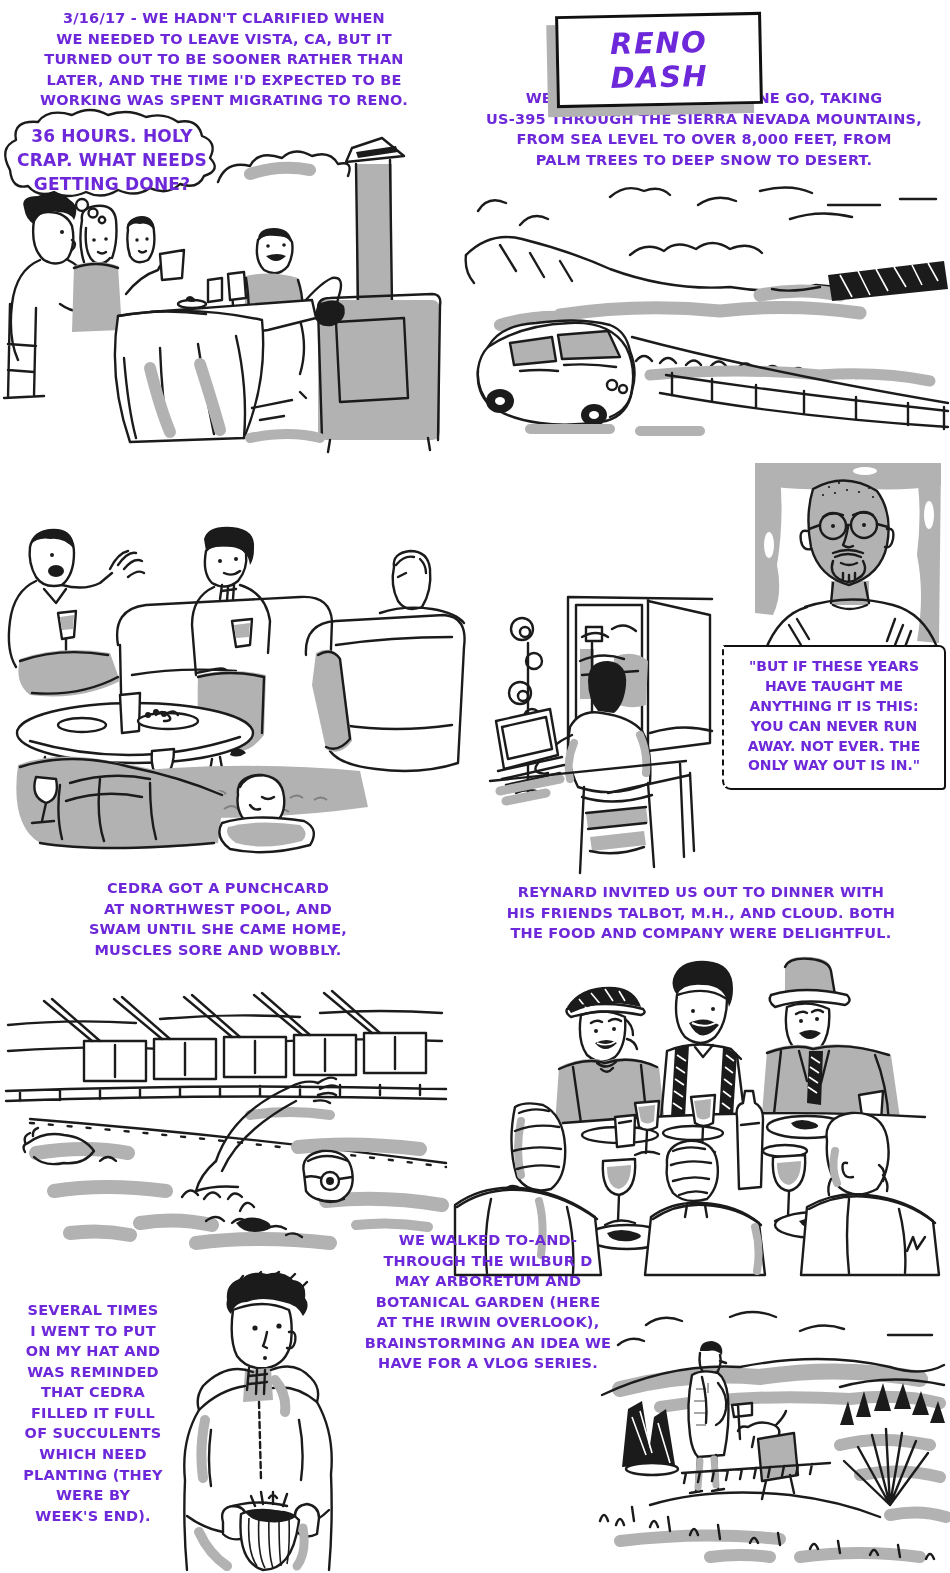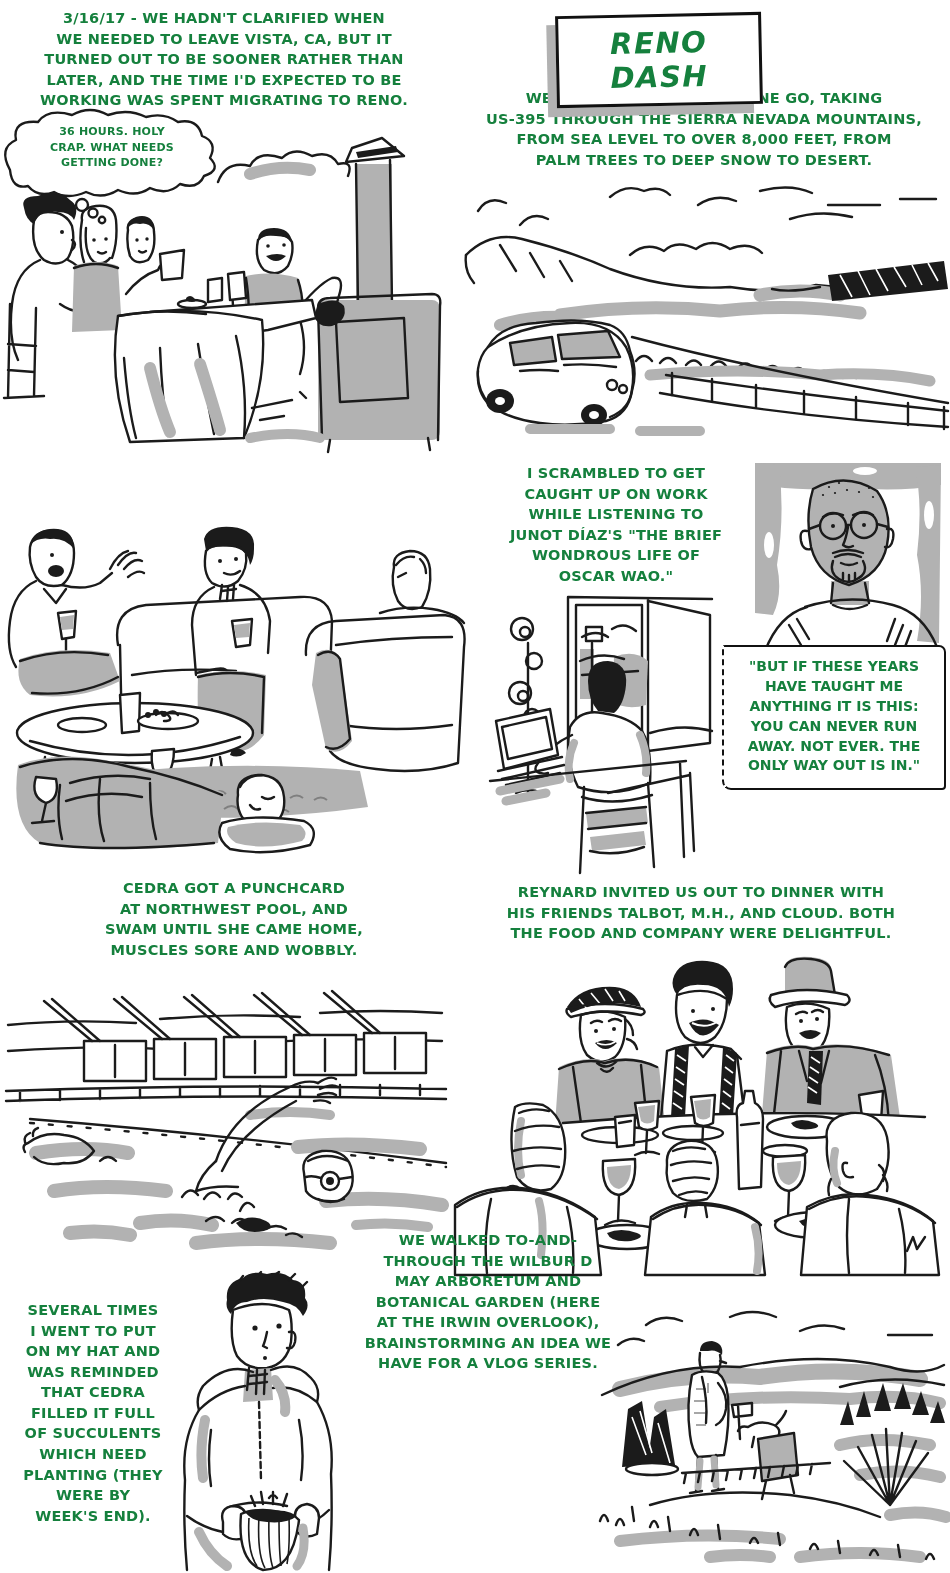--- a/index.html
+++ b/index.html
@@ -1,20 +1,20 @@
 <!DOCTYPE html>
 <html><head>
 <meta charset="utf-8">
 <style>
   html,body{margin:0;padding:0;background:#fff;}
   .page{position:relative;width:950px;height:1573px;background:#fff;overflow:hidden;
-        font-family:"DejaVu Sans",sans-serif;color:#15803d;}
+        font-family:"DejaVu Sans",sans-serif;color:#6d28d9;}
   .cap{position:absolute;font-weight:bold;font-size:14.5px;line-height:1.42;
        letter-spacing:0.2px;text-align:center;white-space:pre-line;z-index:5;}
-  .thought-text{font-size:11px;}
+  .thought-text{font-size:17px;}
   .title-box{position:absolute;left:556px;top:14px;width:192px;padding:9px 4px;
        border:3.5px solid #111;background:#fff;box-shadow:-9px 9px 0 #b2b2b2;
        transform:rotate(-1.2deg);text-align:center;z-index:6;}
   .title-box span{font-size:29px;font-weight:bold;font-style:italic;letter-spacing:1.5px;}
   .quote-box{position:absolute;left:722px;top:645px;width:204px;padding:10px 8px 12px;
        border:2.6px solid #111;border-left-style:dashed;border-radius:3px 7px 4px 9px;
        background:#fff;font-weight:bold;font-size:14px;line-height:1.42;text-align:center;
        white-space:pre-line;z-index:6;}
   svg.art{position:absolute;overflow:visible;}
   .ink{fill:none;stroke:#1b1b1b;stroke-width:2.4;stroke-linecap:round;stroke-linejoin:round;}
@@ -42,35 +42,29 @@
   <div class="title-box">
     <span>RENO DASH</span>
   </div>
 
   <div class="cap" style="left:462px;top:88px;width:484px">WE DID THE DRIVE ALL IN ONE GO, TAKING
 US-395 THROUGH THE SIERRA NEVADA MOUNTAINS,
 FROM SEA LEVEL TO OVER 8,000 FEET, FROM
 PALM TREES TO DEEP SNOW TO DESERT.</div>
 
 
-  <div class="cap" style="left:482px;top:463px;width:268px">I SCRAMBLED TO GET
-CAUGHT UP ON WORK
-WHILE LISTENING TO
-JUNOT DÍAZ'S "THE BRIEF
-WONDROUS LIFE OF
-OSCAR WAO."</div>
 
   <div class="quote-box">"BUT IF THESE YEARS
 HAVE TAUGHT ME
 ANYTHING IT IS THIS:
 YOU CAN NEVER RUN
 AWAY. NOT EVER. THE
 ONLY WAY OUT IS IN."</div>
 
-  <div class="cap" style="left:60px;top:878px;width:348px">CEDRA GOT A PUNCHCARD
+  <div class="cap" style="left:44px;top:878px;width:348px">CEDRA GOT A PUNCHCARD
 AT NORTHWEST POOL, AND
 SWAM UNTIL SHE CAME HOME,
 MUSCLES SORE AND WOBBLY.</div>
 
   <div class="cap" style="left:456px;top:882px;width:490px">REYNARD INVITED US OUT TO DINNER WITH
 HIS FRIENDS TALBOT, M.H., AND CLOUD. BOTH
 THE FOOD AND COMPANY WERE DELIGHTFUL.</div>
 
   <div class="cap" style="left:0px;top:1300px;width:186px">SEVERAL TIMES
 I WENT TO PUT

